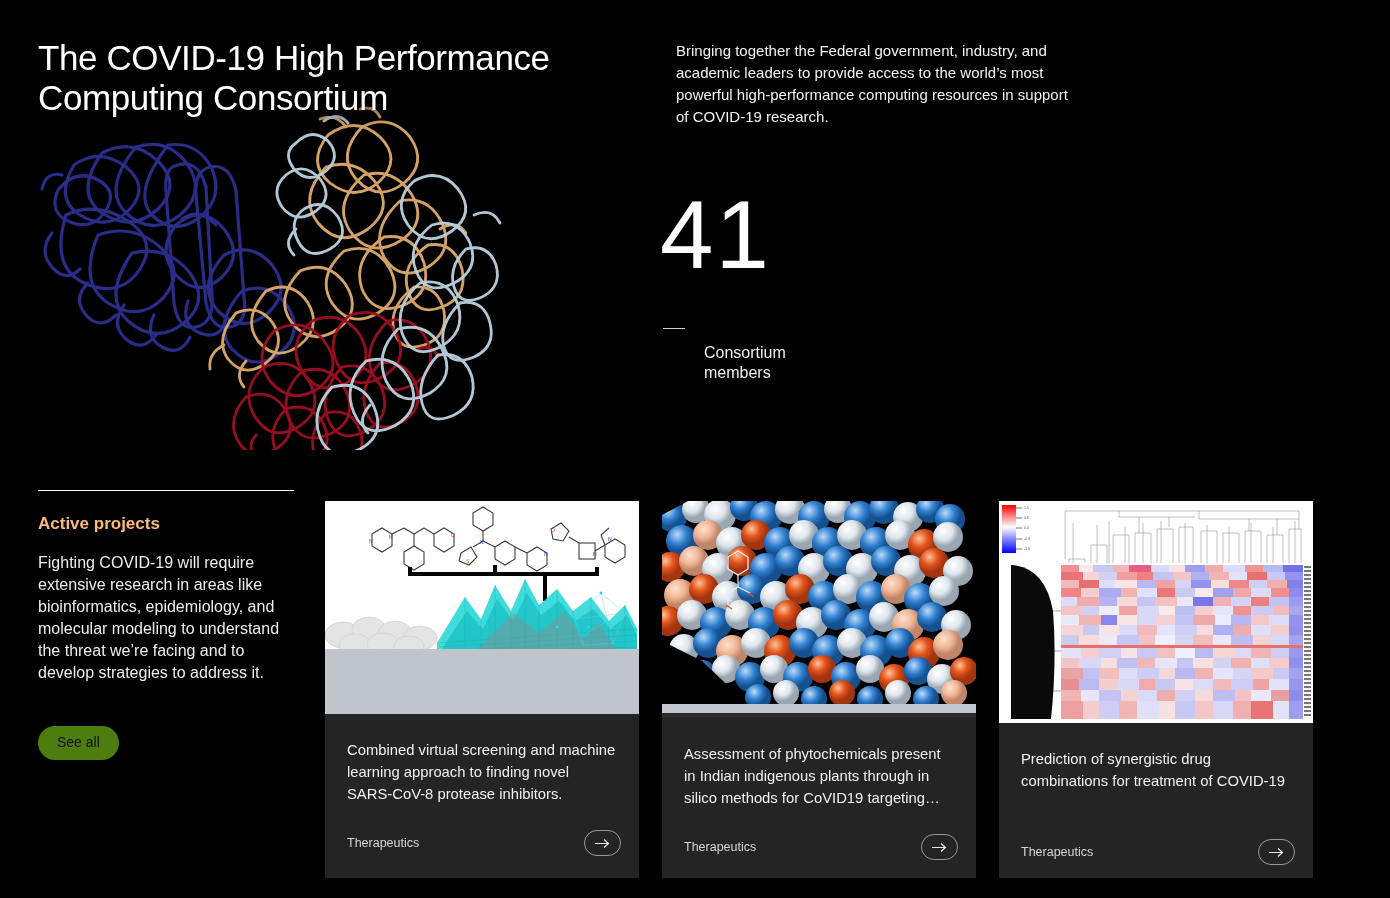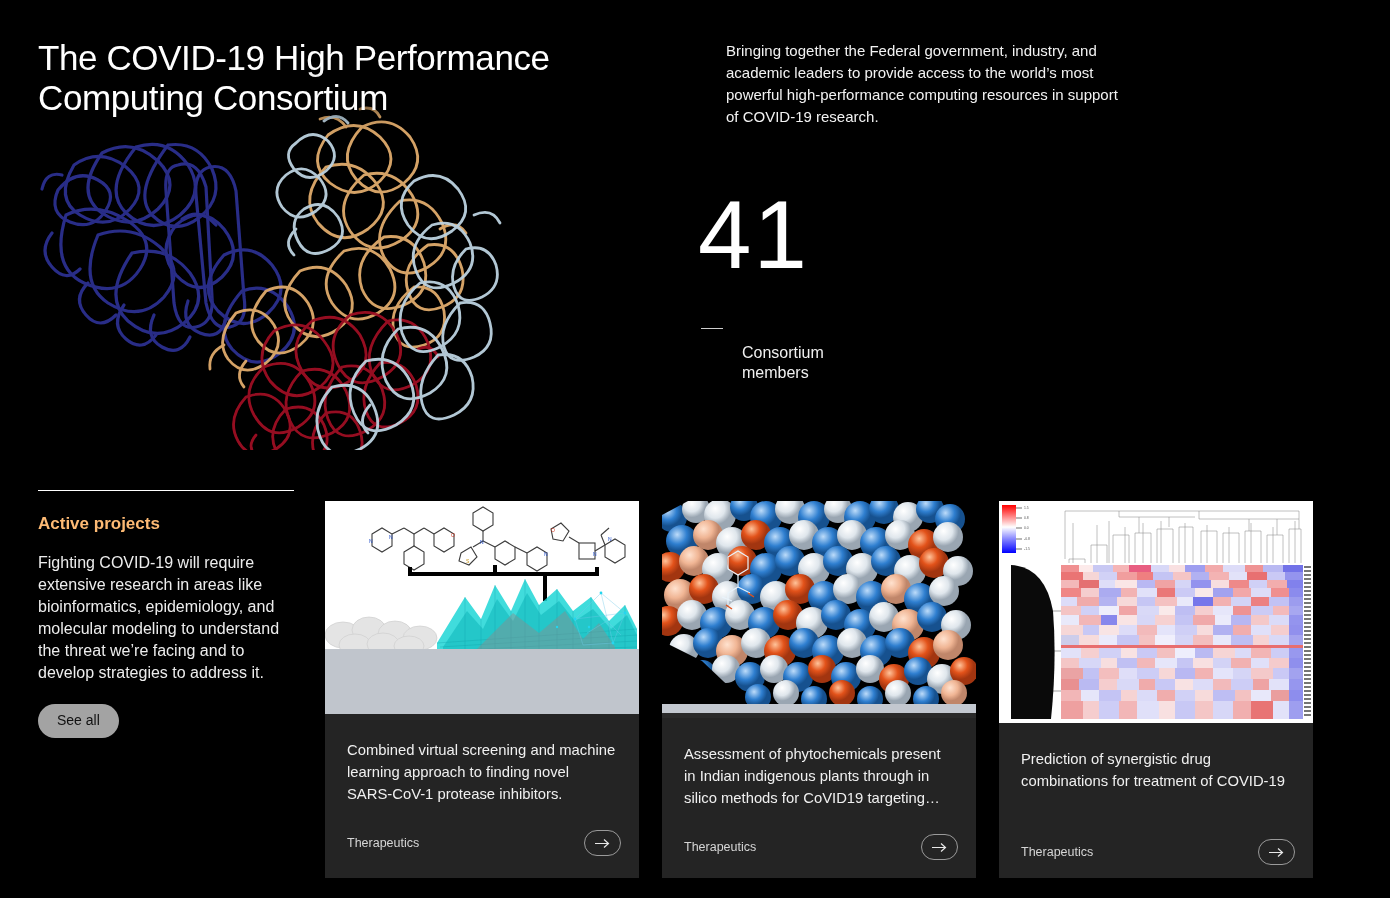--- a/index.html
+++ b/index.html
@@ -33,30 +33,30 @@
     line-height: 40px;
     font-weight: 400;
     letter-spacing: -0.4px;
     color: #ffffff;
     z-index: 5;
     text-shadow: 0 0 14px #000, 0 0 26px #000;
   }
 
   .hero-lede {
     position: absolute;
-    left: 726px; top: 40px;
+    left: 676px; top: 40px;
     width: 400px;
     font-size: 15px;
     line-height: 22px;
     color: #f2f2f2;
   }
 
   .stats {
     position: absolute;
-    left: 698px; top: 180px;
+    left: 660px; top: 180px;
     display: flex;
     gap: 36px;
   }
   .stat { width: 200px; }
   .stat-value {
     font-size: 96px;
     line-height: 110px;
     font-weight: 300;
     letter-spacing: 2px;
     color: #ffffff;
@@ -96,24 +96,24 @@
   }
   .side-para {
     margin-top: 18px;
     font-size: 16px;
     line-height: 22px;
     color: #ededed;
   }
   .side-para.second { margin-top: 20px; }
   .see-all {
     display: inline-block;
-    margin-top: 20px;
+    margin-top: 42px;
     padding: 9px 19px 10px;
     border-radius: 20px;
-    background: #a3a3a3;
+    background: #4d7c0f;
     color: #111111;
     font-size: 14px;
     line-height: 15px;
     border: none;
     cursor: pointer;
     font-family: "Liberation Sans", sans-serif;
   }
 
   .cards {
     position: absolute;
@@ -399,21 +399,21 @@
               <ellipse cx="95" cy="137" rx="17" ry="12"></ellipse>
               <ellipse cx="30" cy="144" rx="16" ry="11"></ellipse>
               <ellipse cx="58" cy="143" rx="16" ry="11"></ellipse>
               <ellipse cx="84" cy="145" rx="15" ry="10"></ellipse>
             </g>
 
             <rect x="0" y="148" width="314" height="65" fill="#c0c5cc"></rect>
           </svg>
         </div>
         <div class="card-body">
-          <div class="card-title">Combined virtual screening and machine learning approach to finding novel SARS-CoV-1 protease inhibitors.</div>
+          <div class="card-title">Combined virtual screening and machine learning approach to finding novel SARS-CoV-8 protease inhibitors.</div>
           <div class="card-foot">
             <span class="card-tag">Therapeutics</span>
             <span class="arrow-btn">
               <svg width="17" height="11" viewBox="0 0 17 11">
                 <path d="M1 5.5 H14 M10 1.5 L14.5 5.5 L10 9.5" fill="none" stroke="#e8e8e8" stroke-width="1.2"></path>
               </svg>
             </span>
           </div>
         </div>
       </article>

